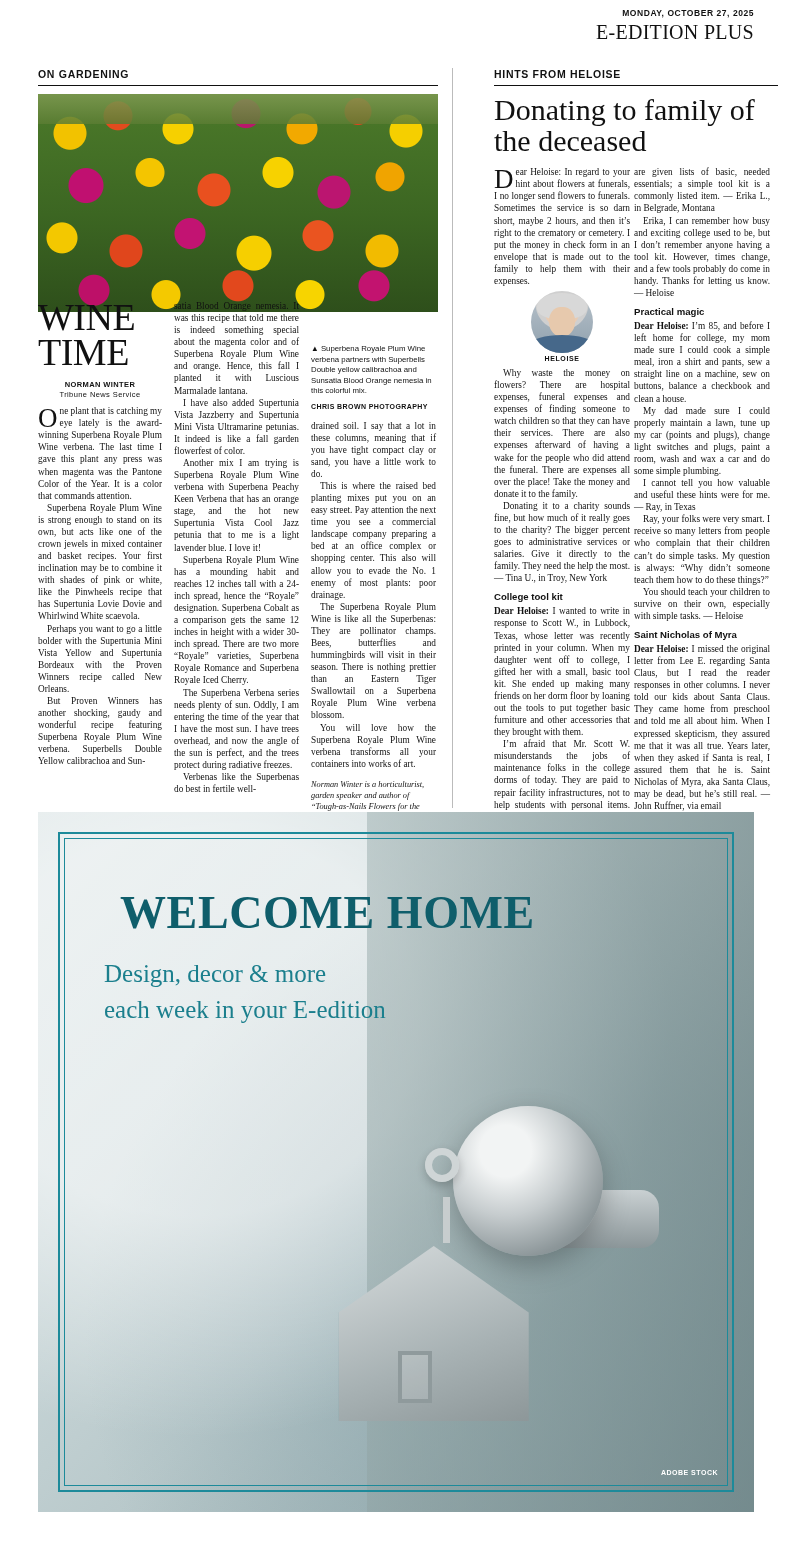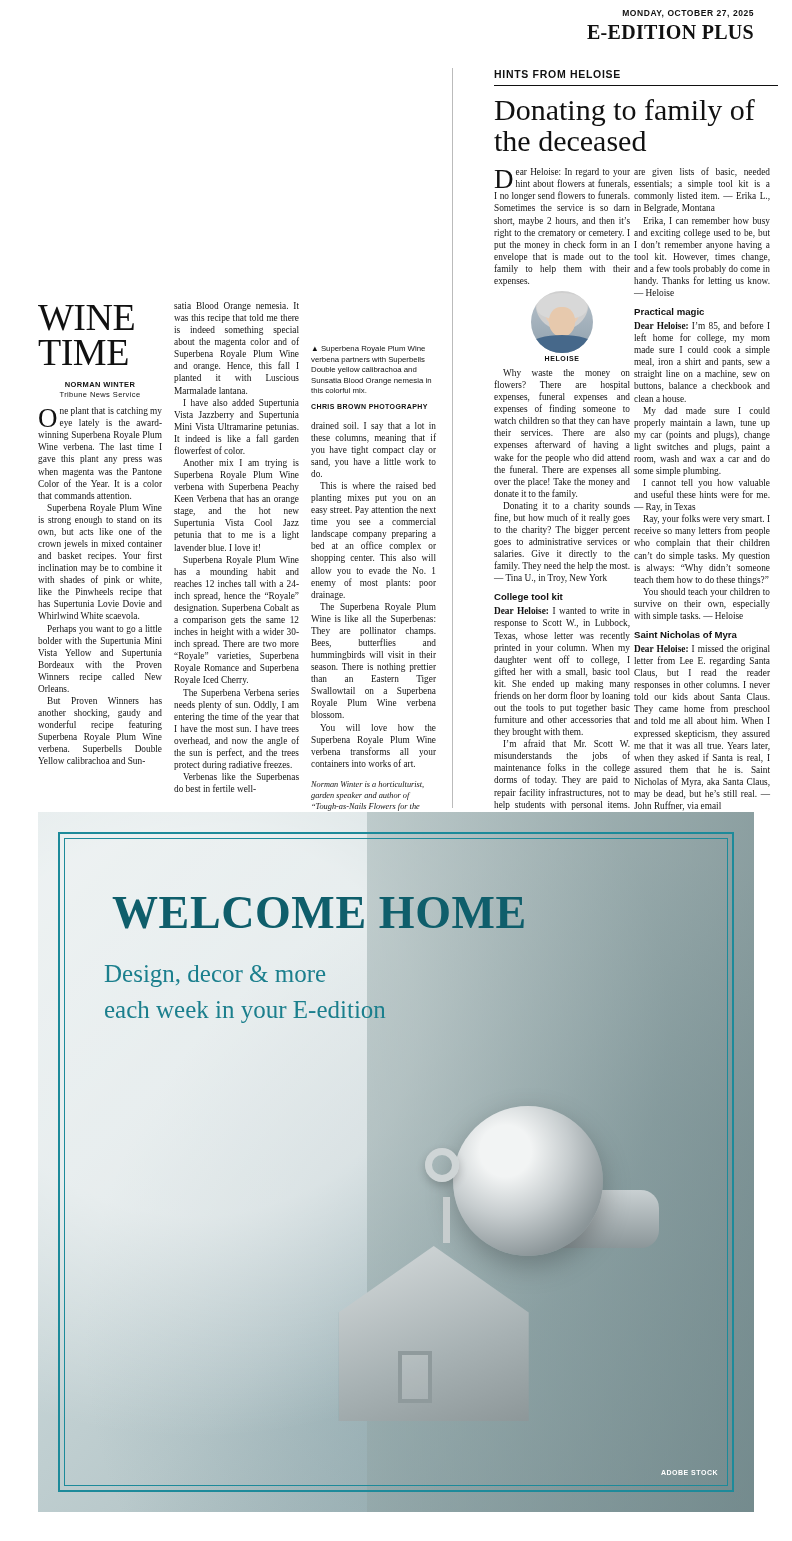--- a/index.html
+++ b/index.html
@@ -30,21 +30,21 @@
     font-family: "Liberation Sans", sans-serif;
     font-size: 8.5px;
     font-weight: bold;
     letter-spacing: .55px;
     color: #111;
     margin-bottom: 3px;
   }
   .masthead .edition {
     font-family: "Liberation Serif", serif;
     font-size: 20px;
-    font-weight: bold;
+    font-weight: normal;
     letter-spacing: .3px;
     color: #111;
   }
 
   
   .sec-head {
     font-family: "Liberation Sans", sans-serif;
     font-size: 10.5px;
     font-weight: bold;
     letter-spacing: .7px;
@@ -314,21 +314,21 @@
     left:26px; top:26px; right:26px; bottom:26px;
     border: 1px solid #1d8a9a;
   }
   .ad-text { position:absolute; left:66px; top:78px; width:470px; }
   .ad-h1 {
     font-family: "Liberation Serif", serif;
     font-size: 46px;
     font-weight: bold;
     letter-spacing: .6px;
     color: #0f5e6b;
-    margin: 0 0 20px 8px;
+    margin: 0 0 20px 16px;
     line-height: 1;
   }
   .ad-h2 {
     font-family: "Liberation Serif", serif;
     font-size: 25px;
     color: #1b7f8d;
     line-height: 1.45;
     margin: 0;
     font-weight: normal;
   }
@@ -345,20 +345,28 @@
 </head>
 <body>
 
 <div class="page">
 
   <div class="masthead">
     <div class="date">MONDAY, OCTOBER 27, 2025</div>
     <div class="edition">E-EDITION PLUS</div>
   </div>
 
+  <div id="gardening">
+    <div class="sec-head">ON GARDENING</div>
+    <div class="sec-rule"></div>
+    <div class="photo">
+      <div class="flowerbed"></div>
+      <div class="blur-top"></div>
+    </div>
+  </div>
 
   <div class="left-body">
     <div class="lcol c1">
       <h1 class="wine-title">WINE TIME</h1>
       <div class="byline">
         <span>NORMAN WINTER</span><br>
         <span class="org">Tribune News Service</span>
       </div>
       <p class="body first dropcap">One plant that is catching my eye lately is the award-winning Superbena Royale Plum Wine verbena. The last time I gave this plant any press was when magenta was the Pantone Color of the Year. It is a color that commands attention.</p>
       <p class="body">Superbena Royale Plum Wine is strong enough to stand on its own, but acts like one of the crown jewels in mixed container and basket recipes. Your first inclination may be to combine it with shades of pink or white, like the Pinwheels recipe that has Supertunia Lovie Dovie and Whirlwind White scaevola.</p>

